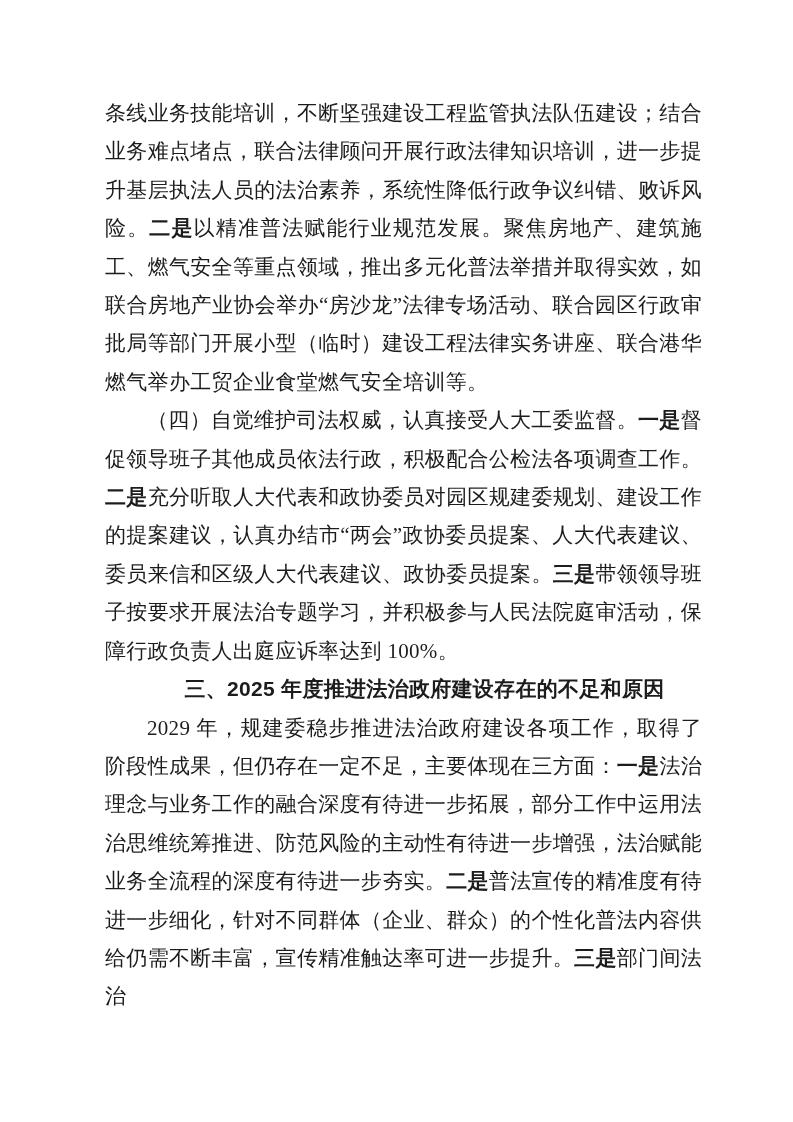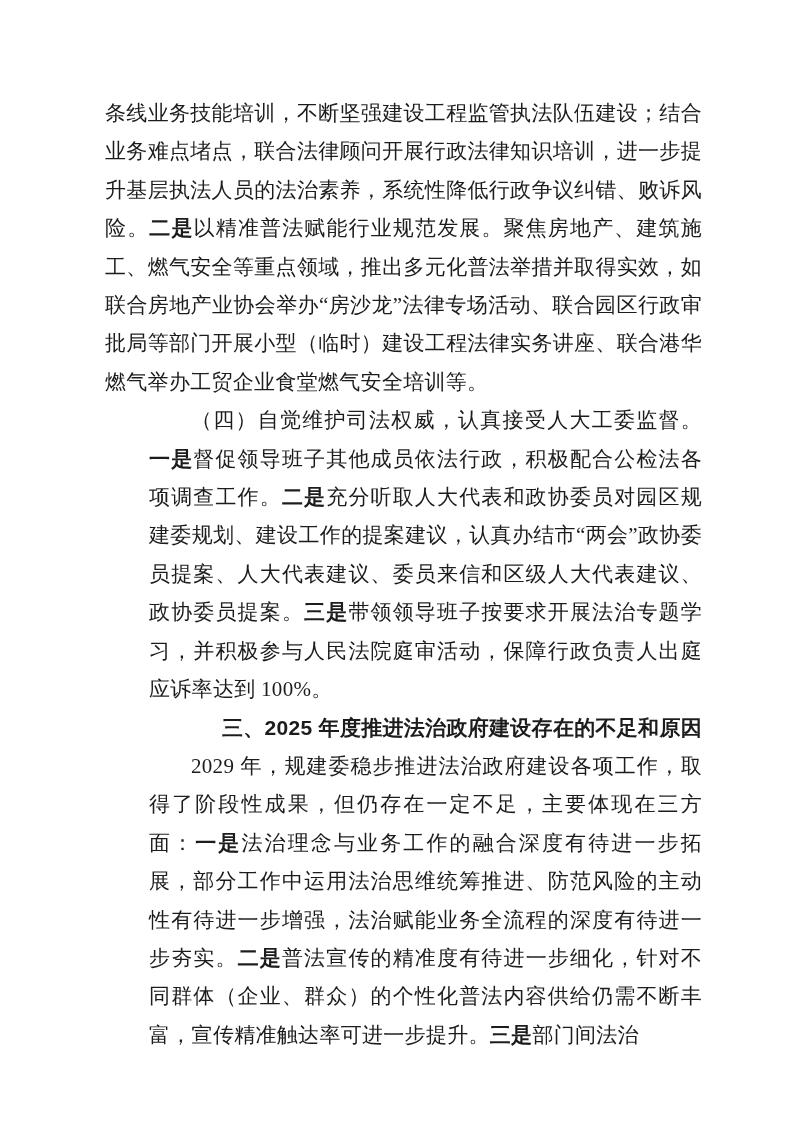--- a/index.html
+++ b/index.html
@@ -32,26 +32,25 @@
     font-size: 21px;
     line-height: 38.4px;
     letter-spacing: 0.3px;
     text-align: justify;
     text-justify: inter-ideograph;
     color: #1c1c1c;
     word-break: break-all;
   }
   p.doc-par.indent {
     text-indent: 2em;
-    margin-left: 44px;
   }
   p.doc-par.heading {
     font-family: "Liberation Sans", "DejaVu Sans", sans-serif;
     font-weight: 700;
-    text-align: right;
+    text-align: center;
   }
   p.doc-par b {
     font-weight: 700;
   }
 </style>
 </head>
 <body>
 
 <div class="page" style="background: rgb(255, 255, 255);">
   <div class="doc-body" style="color: rgb(28, 28, 28);">

